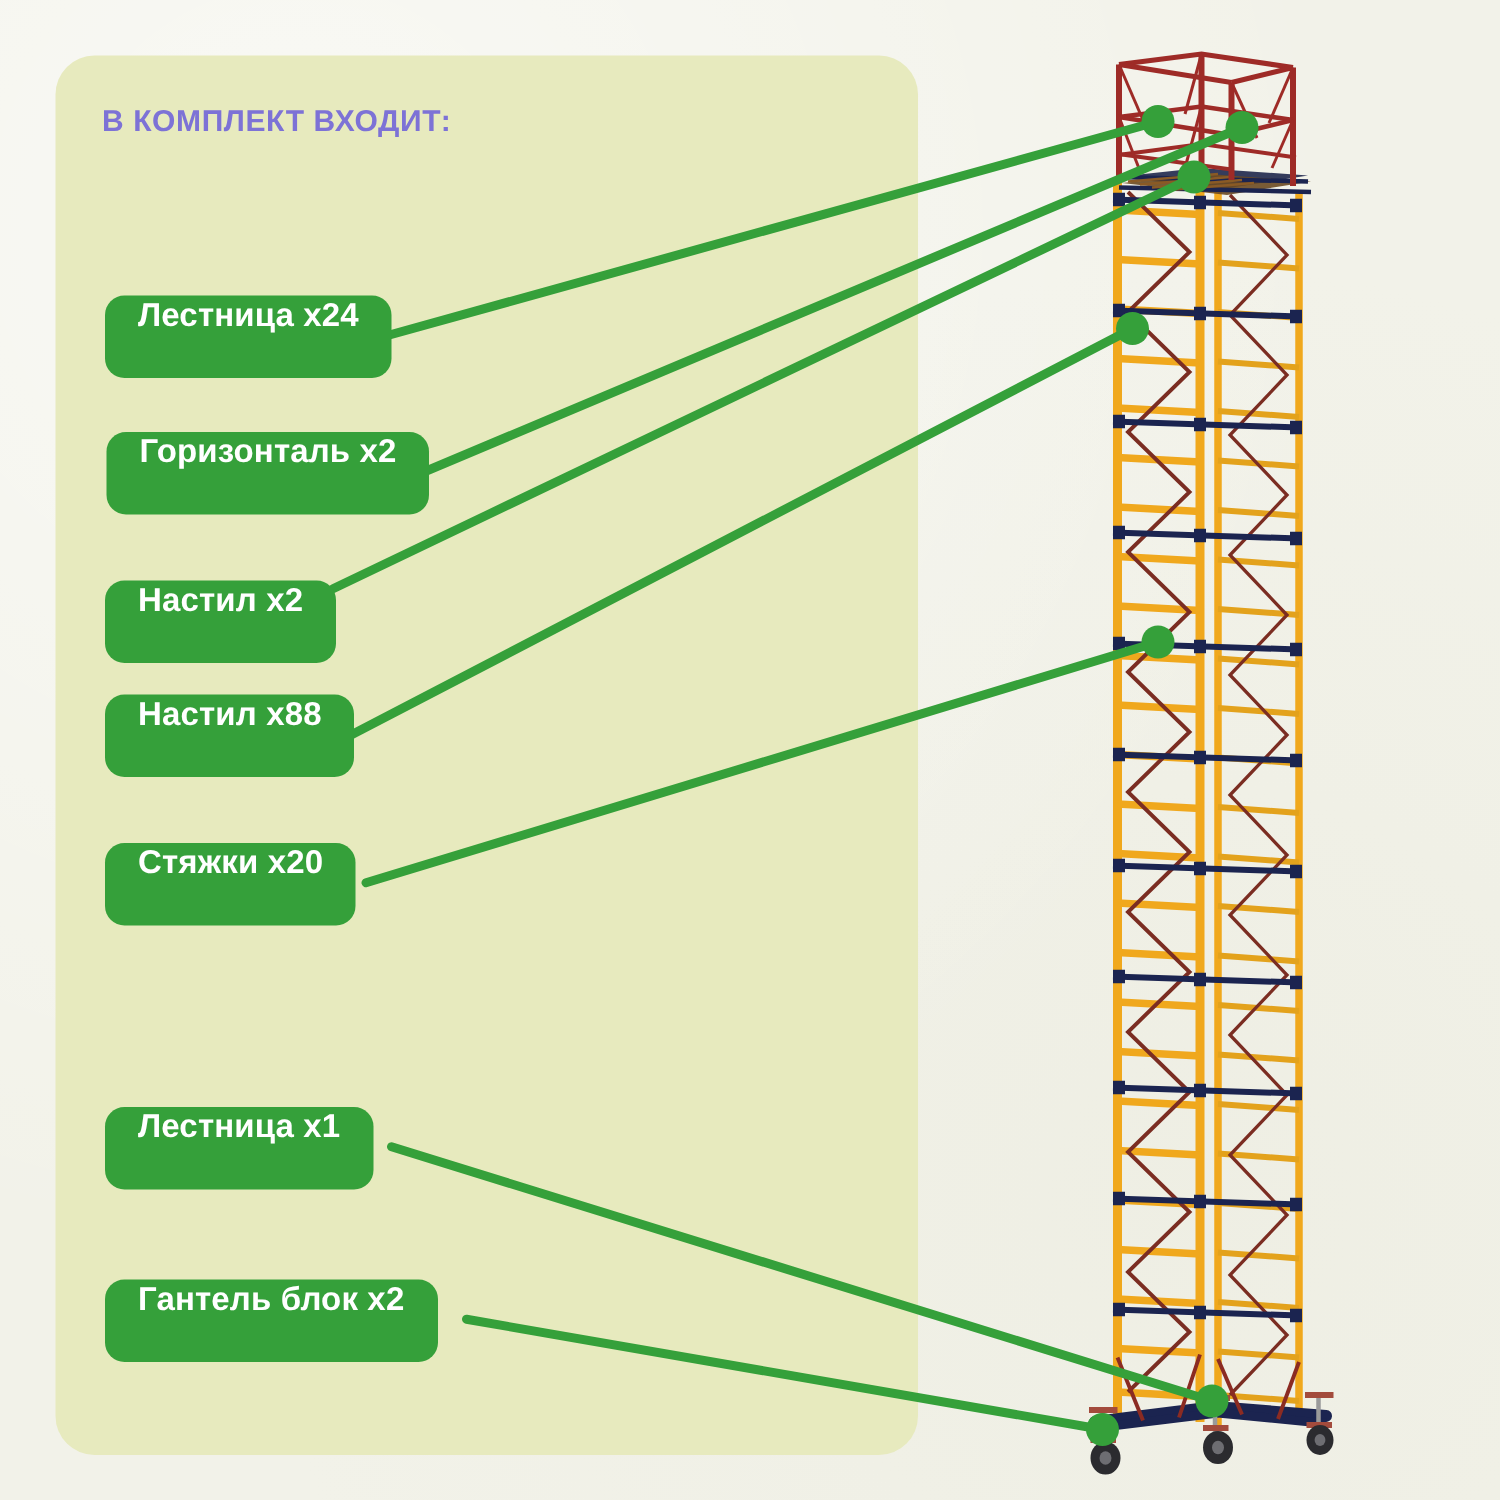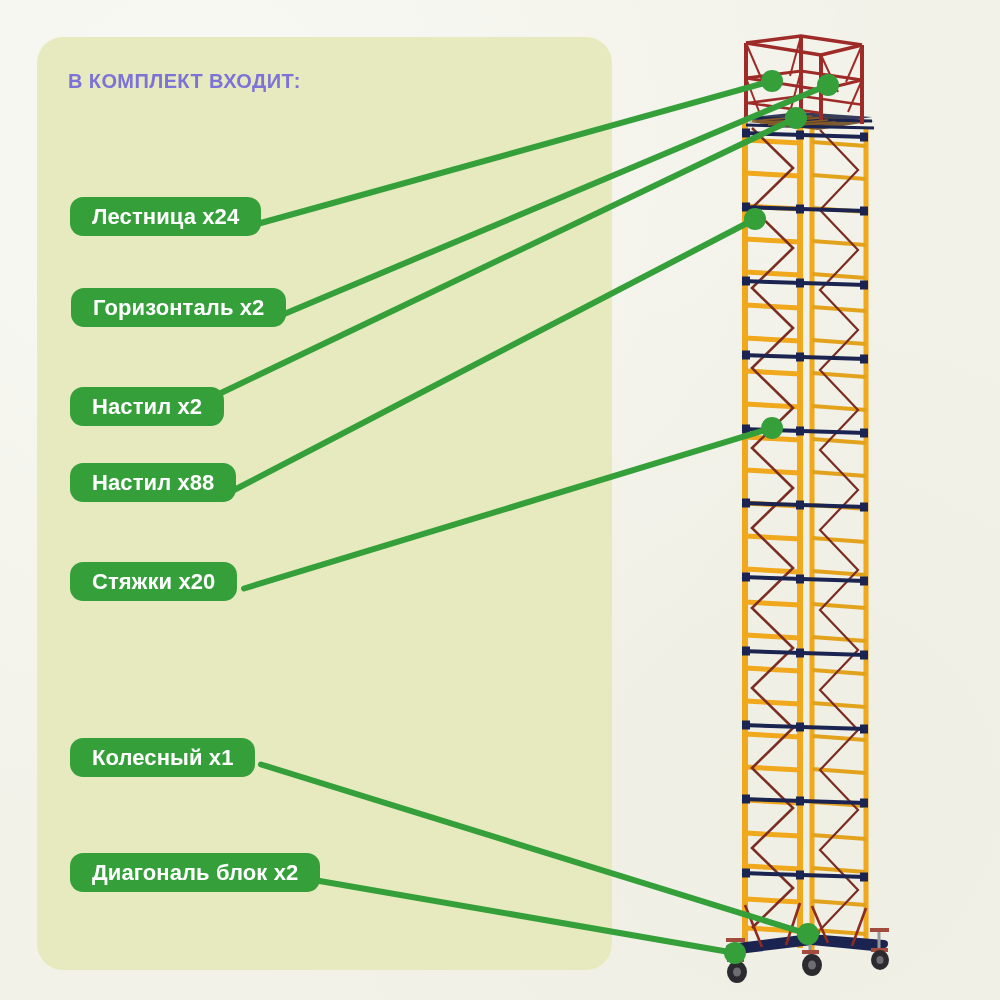--- a/index.html
+++ b/index.html
@@ -29,22 +29,22 @@
     position:absolute;
     left:68px;top:70px;
     font-size:20px;
     font-weight:bold;
     letter-spacing:.4px;
     color:#7d72d6;
     white-space:nowrap;
   }
   .badge{
     position:absolute;
-    display:flex;align-items:center;
-    height:39px;
+    display:flex;align-items:flex-start;
+    height:55px;
     padding:0 22px;
     background:#35a03a;
     border-radius:13px;
     color:#ffffff;
     font-size:22px;
     font-weight:bold;
     white-space:nowrap;
     box-sizing:border-box;
     letter-spacing:.1px;
   }
@@ -316,20 +316,20 @@
       <div class="badge" style="left: 70px; top: 387px;">
         <span>Настил x2</span>
       </div>
       <div class="badge" style="left: 70px; top: 463px;">
         <span>Настил x88</span>
       </div>
       <div class="badge" style="left: 70px; top: 562px;">
         <span>Стяжки x20</span>
       </div>
       <div class="badge" style="left: 70px; top: 738px;">
-        <span>Колесный x1</span>
+        <span>Лестница x1</span>
       </div>
       <div class="badge" style="left: 70px; top: 853px;">
-        <span>Диагональ блок x2</span>
+        <span>Гантель блок x2</span>
       </div>
     </div>
 
 </div>
 
 </body></html>

